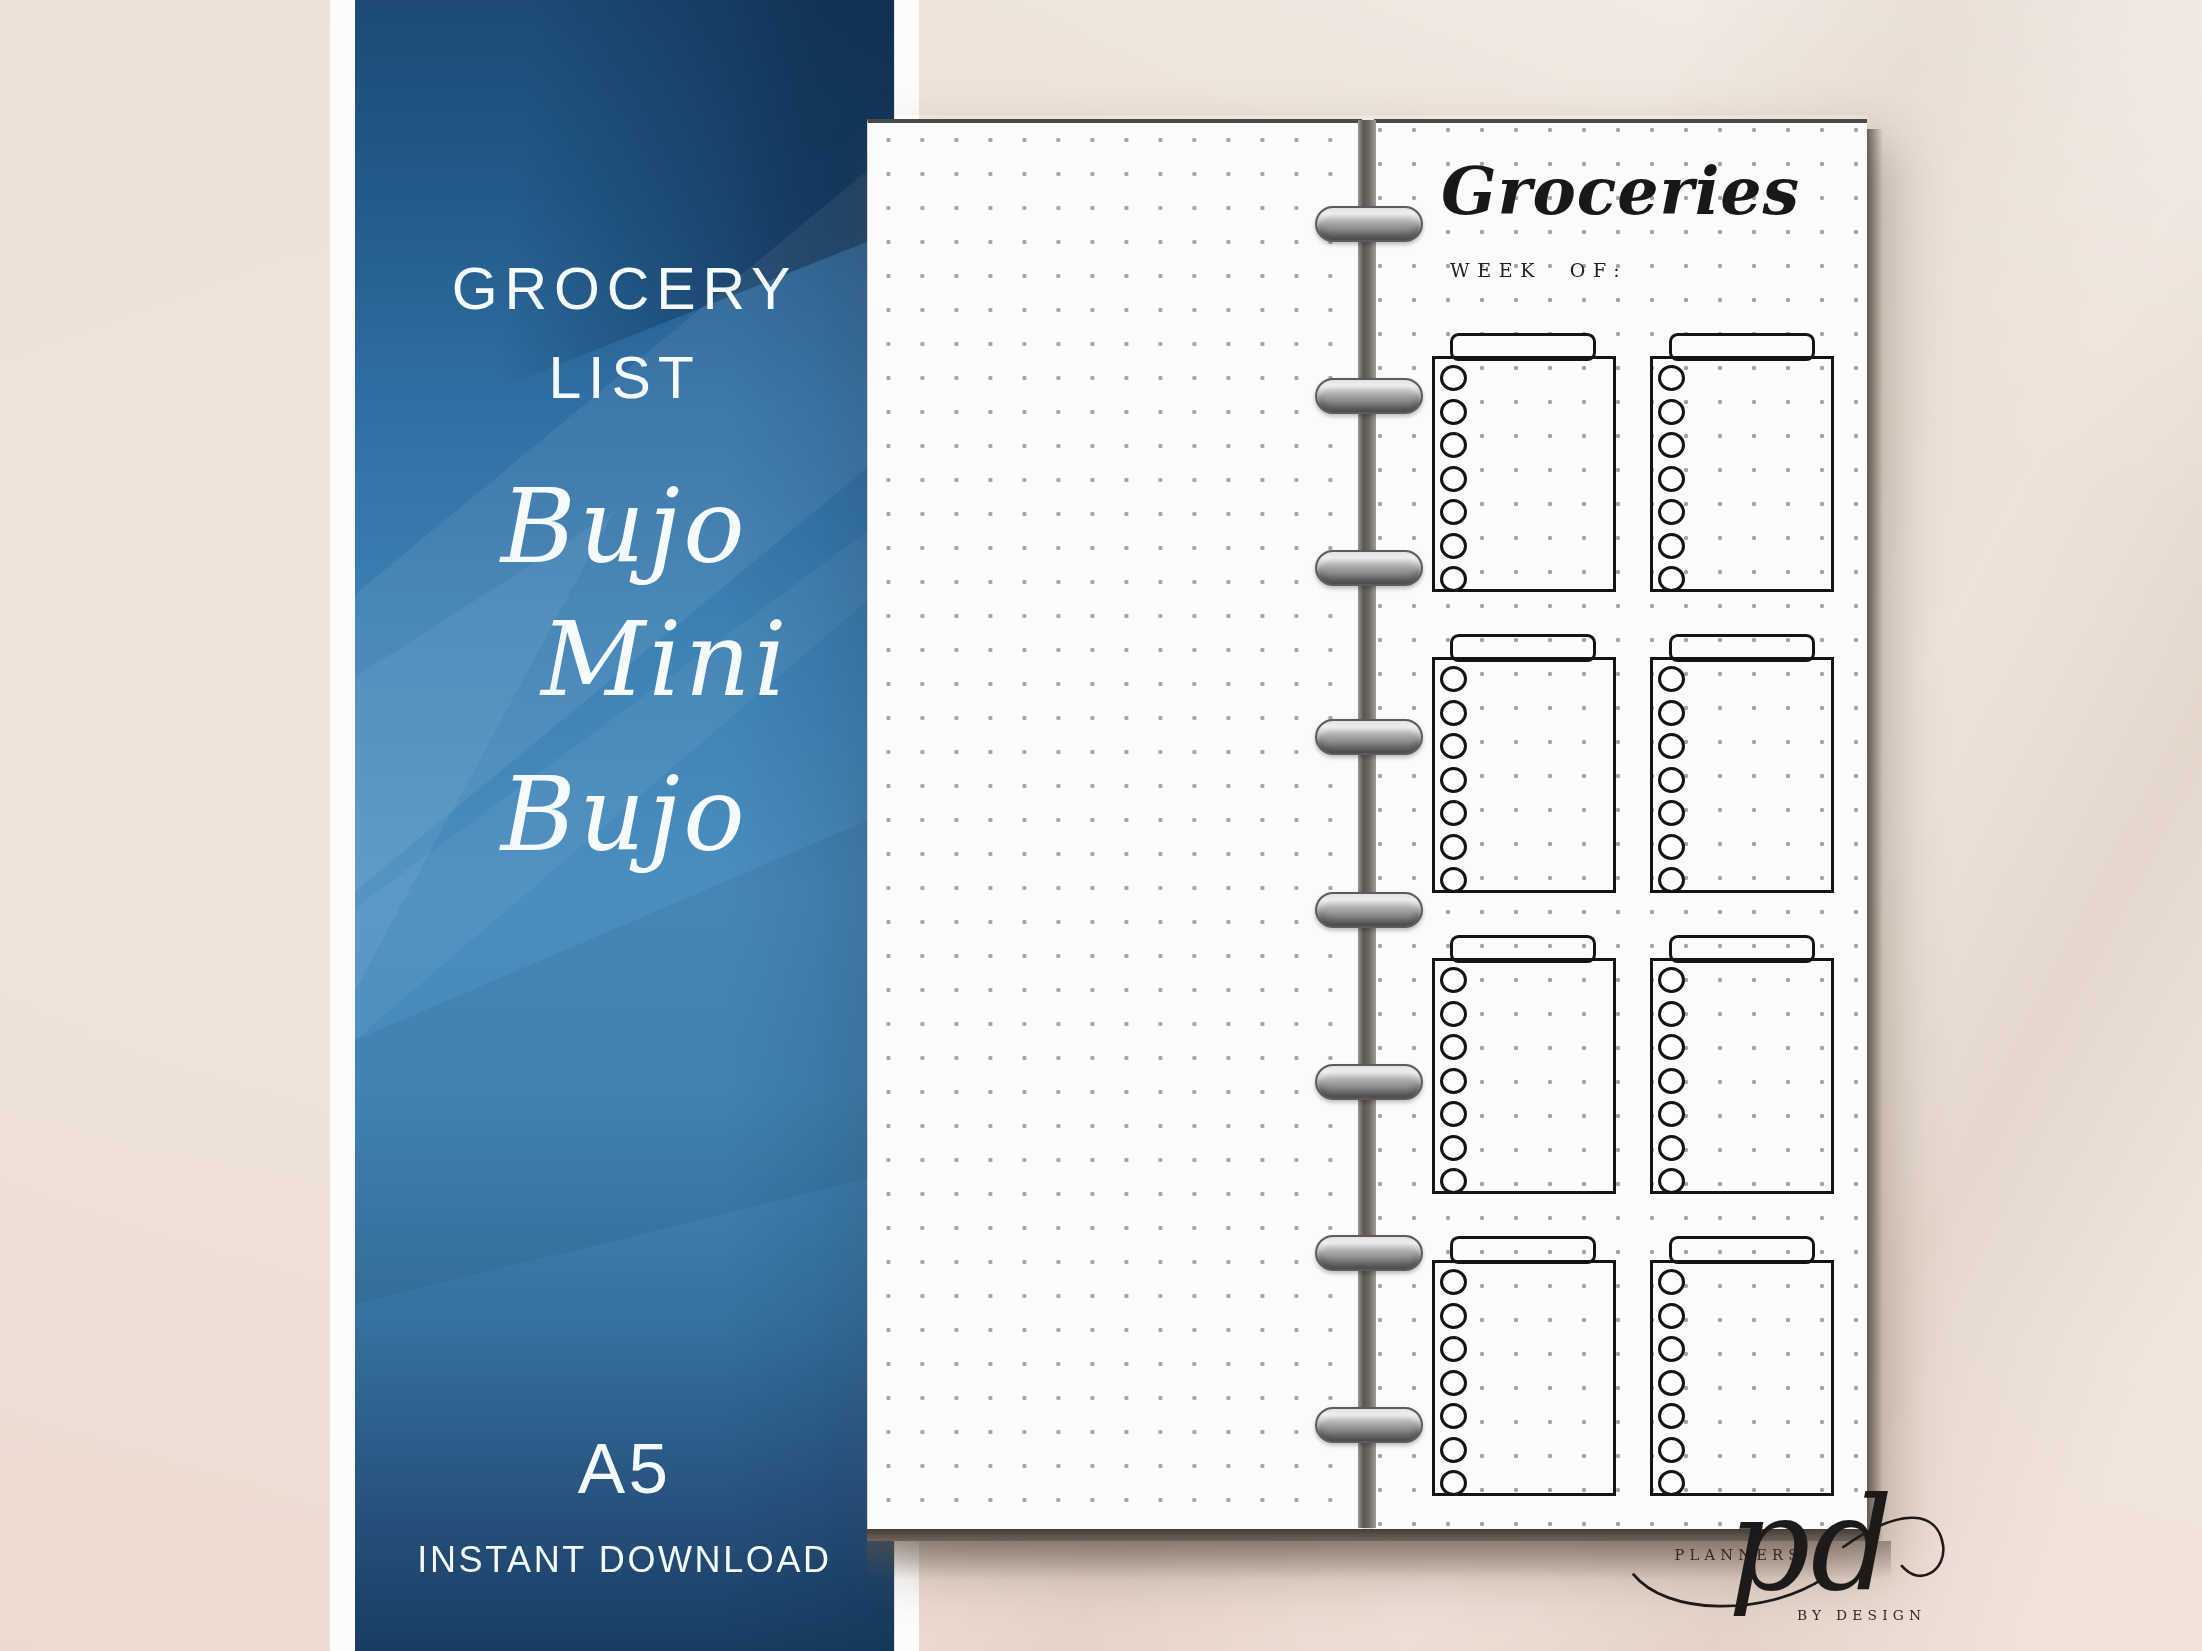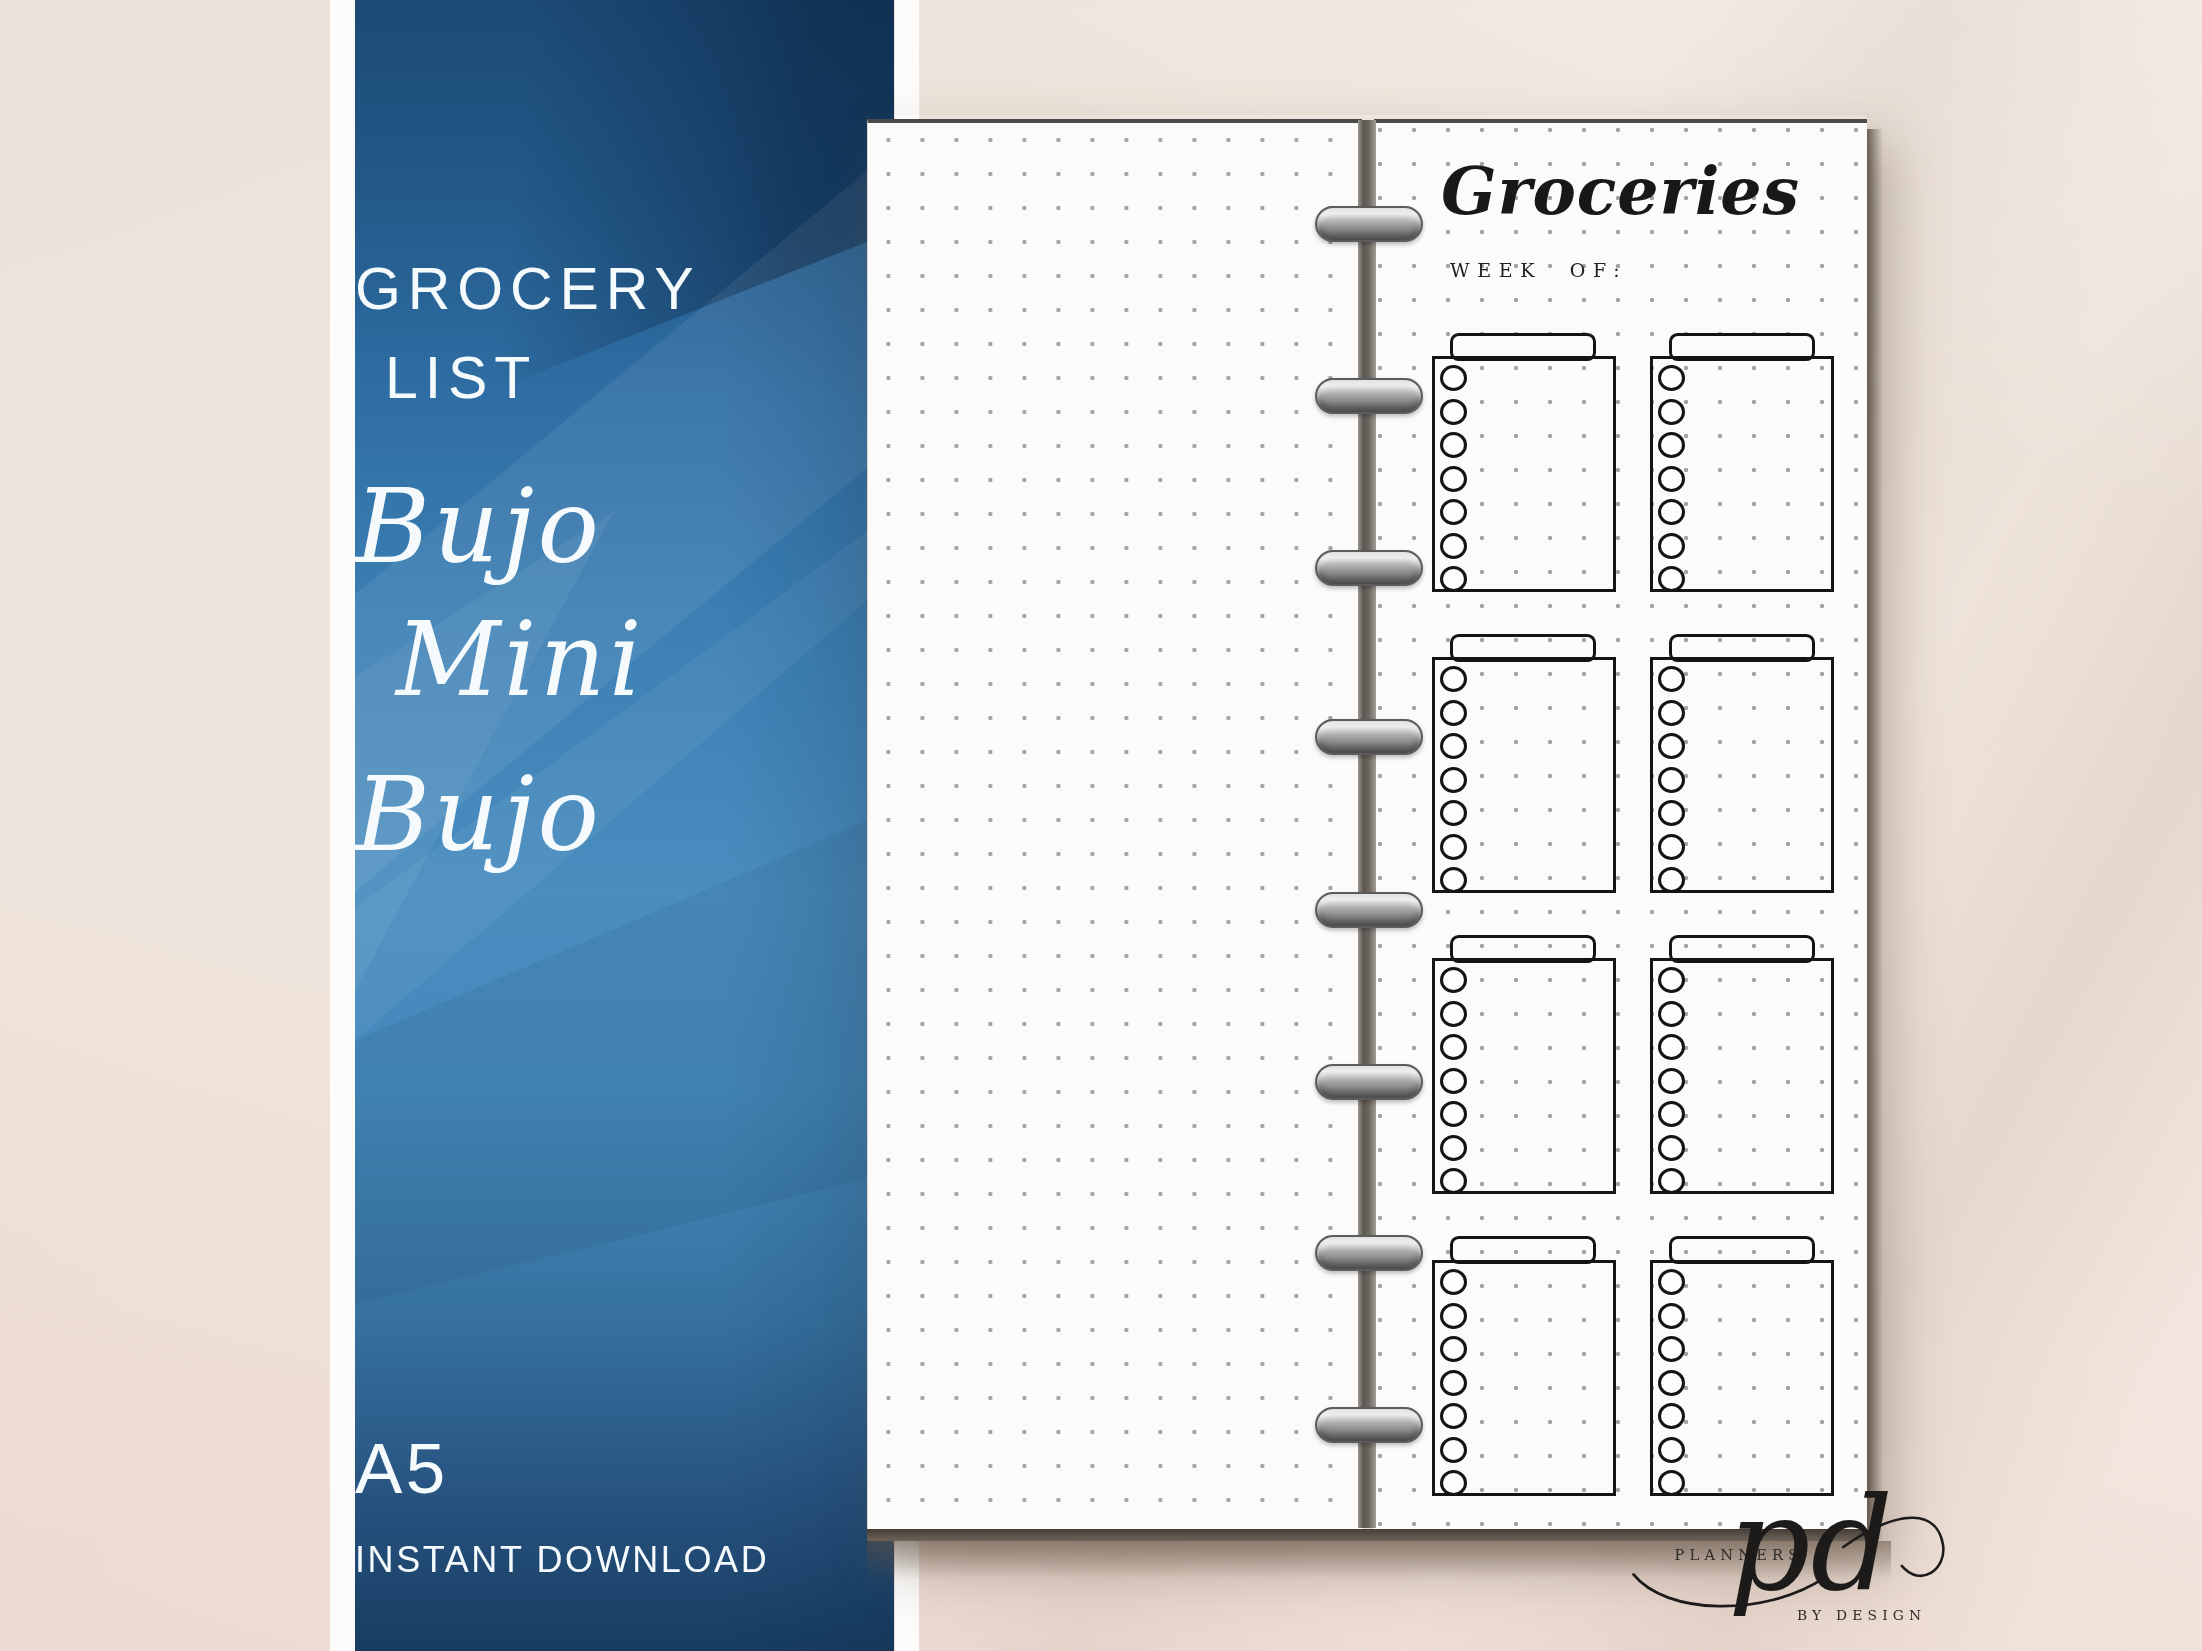--- a/index.html
+++ b/index.html
@@ -26,23 +26,23 @@
                #4a8ec0 54%,#4489bb 66%,#36719f 80%,#27527f 91%,#173d61 100%);}
   .streak{position:absolute;inset:0;pointer-events:none;}
   #streak-top{background:linear-gradient(96deg, rgba(12,40,72,0) 25%, rgba(10,36,66,0.55) 65%);
     clip-path:polygon(0 0,100% 0,100% 14%,0 27%);}
   #streak-1{background:rgba(255,255,255,0.07);clip-path:polygon(0 36%,100% 9%,100% 27%,0 54%);}
   #streak-2{background:rgba(255,255,255,0.05);clip-path:polygon(0 55%,100% 31%,100% 35%,0 63%);}
   #streak-3{background:rgba(0,0,0,0.05);clip-path:polygon(0 63%,100% 49%,100% 71%,0 79%);}
   #streak-4{background:rgba(255,255,255,0.06);clip-path:polygon(0 41%,48% 31%,0 60%);}
   #streak-5{background:linear-gradient(90deg, transparent 68%, rgba(0,22,44,0.14));}
 
-  .banner-text{position:absolute;left:0;width:539px;color:#f5fafd;}
+  .banner-text{position:absolute;left:0;width:539px;text-align:center;color:#f5fafd;}
   #banner-heading1{top:255px;font-size:59px;letter-spacing:6.9px;font-weight:400;}
-  #banner-heading2{top:344px;font-size:59px;letter-spacing:6.9px;font-weight:400;padding-left:30px;}
+  #banner-heading2{top:344px;font-size:59px;letter-spacing:6.9px;font-weight:400;}
   .banner-script{font-family:"DejaVu Serif",serif;font-style:italic;font-weight:400;
                  font-size:102px;letter-spacing:3.4px;}
   #banner-script1{top:467px;}
   #banner-script2{top:600px;margin-left:41px;}
   #banner-script3{top:755px;}
   #banner-size{top:1428px;font-size:71px;letter-spacing:3.4px;}
   #banner-download{top:1539px;font-size:36px;letter-spacing:2.6px;}
 
   
   #mockup-shadow{position:absolute;left:867px;top:115px;width:1000px;height:1425px;

